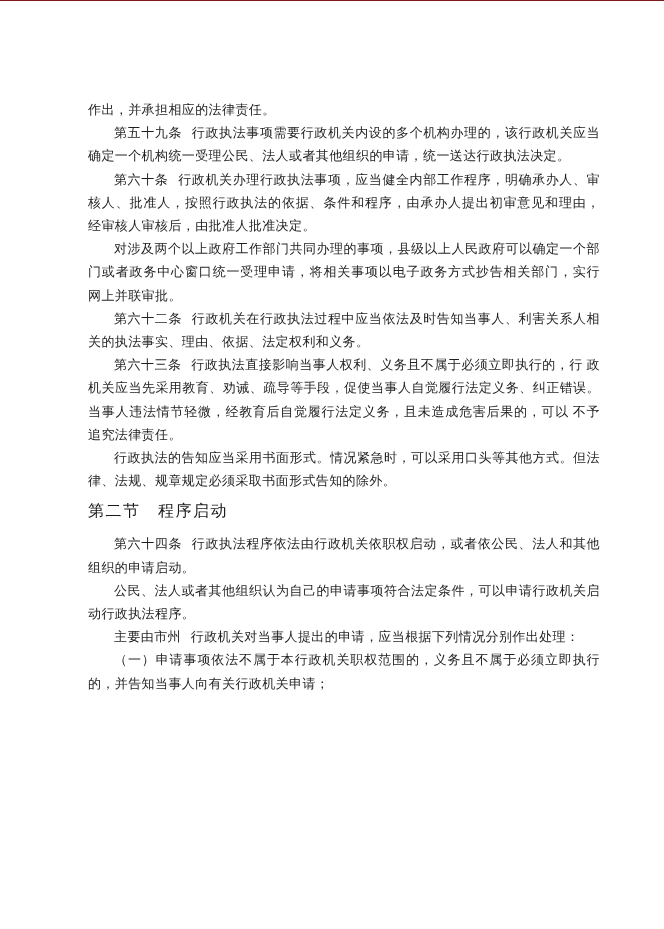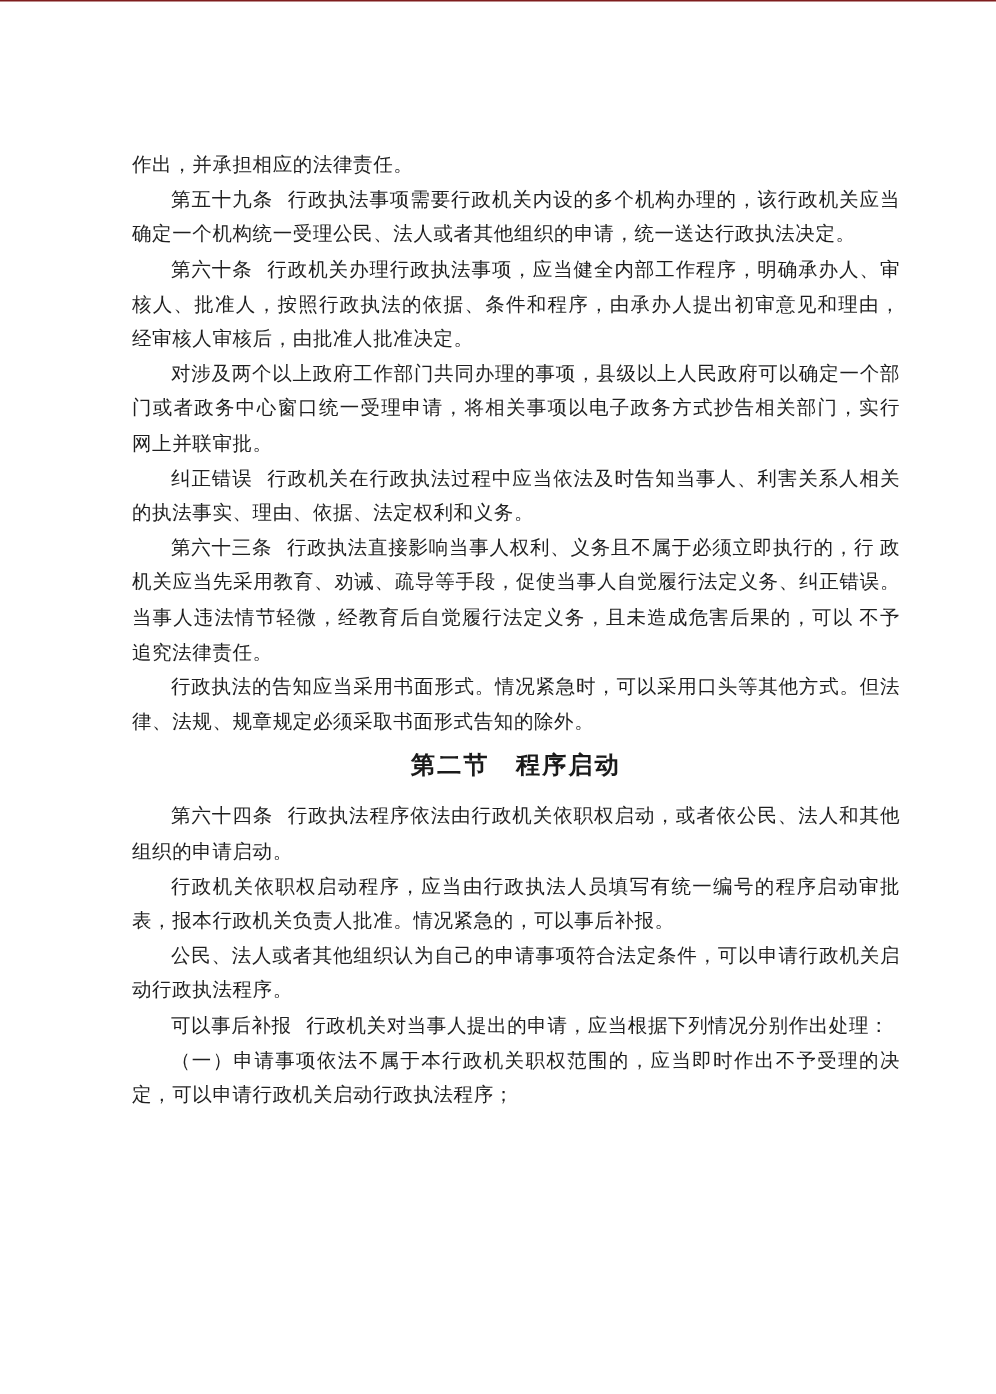--- a/index.html
+++ b/index.html
@@ -34,41 +34,39 @@
   }
   .para.no-indent {
     text-indent: 0;
   }
   .article-number {
     font-weight: normal;
     margin-right: 0.75em;
   }
   .section-heading {
     font-size: 16px;
-    font-weight: bold;
-    text-align: center;
+    font-weight: normal;
     text-indent: 0;
     letter-spacing: 1.5px;
     margin: 7px 0 9px 0;
     line-height: 24px;
     color: #1a1a1a;
   }
 </style>
 </head>
 <body>
 
 <div class="page">
   <div class="text-block" id="content">
       <p class="para no-indent">作出，并承担相应的法律责任。</p>
       <p class="para"><span class="article-number">第五十九条</span><span>行政执法事项需要行政机关内设的多个机构办理的，该行政机关应当确定一个机构统一受理公民、法人或者其他组织的申请，统一送达行政执法决定。</span></p>
       <p class="para"><span class="article-number">第六十条</span><span>行政机关办理行政执法事项，应当健全内部工作程序，明确承办人、审核人、批准人，按照行政执法的依据、条件和程序，由承办人提出初审意见和理由， 经审核人审核后，由批准人批准决定。</span></p>
       <p class="para">对涉及两个以上政府工作部门共同办理的事项，县级以上人民政府可以确定一个部门或者政务中心窗口统一受理申请，将相关事项以电子政务方式抄告相关部门，实行 网上并联审批。</p>
-      <p class="para"><span class="article-number">纠正错误</span><span>行政机关在行政执法过程中应当依法及时告知当事人、利害关系人相关的执法事实、理由、依据、法定权利和义务。</span></p>
+      <p class="para"><span class="article-number">第六十二条</span><span>行政机关在行政执法过程中应当依法及时告知当事人、利害关系人相关的执法事实、理由、依据、法定权利和义务。</span></p>
       <p class="para"><span class="article-number">第六十三条</span><span>行政执法直接影响当事人权利、义务且不属于必须立即执行的，行 政机关应当先采用教育、劝诫、疏导等手段，促使当事人自觉履行法定义务、纠正错误。当事人违法情节轻微，经教育后自觉履行法定义务，且未造成危害后果的，可以 不予追究法律责任。</span></p>
       <p class="para">行政执法的告知应当采用书面形式。情况紧急时，可以采用口头等其他方式。但法 律、法规、规章规定必须采取书面形式告知的除外。</p>
       <h2 class="section-heading">第二节　程序启动</h2>
       <p class="para"><span class="article-number">第六十四条</span><span>行政执法程序依法由行政机关依职权启动，或者依公民、法人和其他组织的申请启动。</span></p>
-      <p class="para">行政机关依职权启动程序，应当由行政执法人员填写有统一编号的程序启动审批表，报本行政机关负责人批准。情况紧急的，可以事后补报。</p>
       <p class="para">公民、法人或者其他组织认为自己的申请事项符合法定条件，可以申请行政机关启动行政执法程序。</p>
-      <p class="para"><span class="article-number">可以事后补报</span><span>行政机关对当事人提出的申请，应当根据下列情况分别作出处理：</span></p>
-      <p class="para">（一）申请事项依法不属于本行政机关职权范围的，应当即时作出不予受理的决定，可以申请行政机关启动行政执法程序；</p>
+      <p class="para"><span class="article-number">主要由市州</span><span>行政机关对当事人提出的申请，应当根据下列情况分别作出处理：</span></p>
+      <p class="para">（一）申请事项依法不属于本行政机关职权范围的，义务且不属于必须立即执行的，并告知当事人向有关行政机关申请；</p>
     </div>
 </div>
 
 </body></html>

